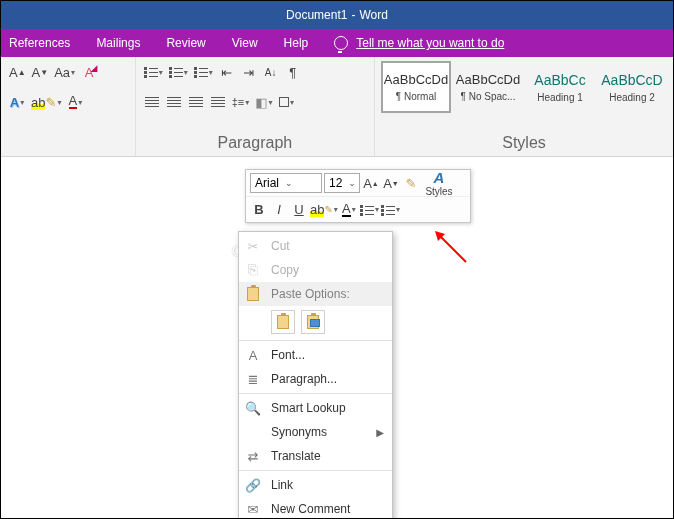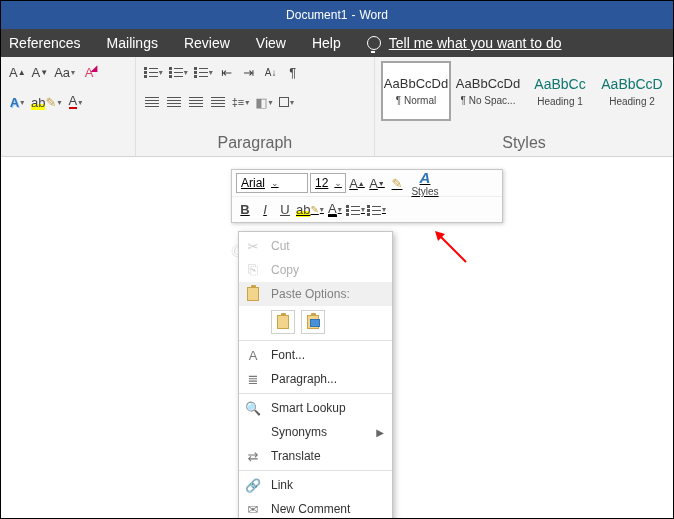--- a/index.html
+++ b/index.html
@@ -1,21 +1,21 @@
 <!DOCTYPE html>
 <html><head>
 <meta charset="utf-8">
 <style>
 * { box-sizing: border-box; margin: 0; padding: 0; font-family: "Segoe UI", Tahoma, sans-serif; }
 body { background: #fff; width: 674px; height: 519px; overflow: hidden; position: relative; border: 1px solid #000; }
 
 .titlebar { background: #2b579a; color: #fff; height: 28px; display: flex; align-items: center; justify-content: center; font-size: 12px; }
 .titlebar .sep { margin: 0 4px; }
 
-.menubar { background: #404040; color: #fff; height: 28px; display: flex; align-items: center; gap: 26px; padding-left: 8px; font-size: 14px; }
+.menubar { background: #a21caf; color: #fff; height: 28px; display: flex; align-items: center; gap: 26px; padding-left: 8px; font-size: 12px; }
 .menubar > div { cursor: pointer; }
 .tell-me-wrap { display: flex; align-items: center; gap: 8px; text-decoration: underline; }
 .bulb { width: 14px; height: 14px; border: 1.5px solid #fff; border-radius: 50%; position: relative; }
 .bulb::after { content: ""; position: absolute; width: 4px; height: 2px; background: #fff; bottom: -4px; left: 3px; }
 
 .ribbon { background: #f3f3f3; border-bottom: 1px solid #d4d4d4; height: 100px; display: flex; }
 .ribbon-group { padding: 4px 6px 2px 6px; border-right: 1px solid #e0e0e0; display: flex; flex-direction: column; }
 .ribbon-group:last-child { border-right: none; }
 .group-body { flex: 1; display: flex; align-items: flex-start; gap: 4px; }
 .group-label { text-align: center; font-size: 16px; color: #666; padding: 2px 0; }
@@ -24,30 +24,30 @@
 .dd { font-size: 8px; color: #666; margin-left: 1px; }
 
 .col { display: flex; flex-direction: column; gap: 2px; }
 .row { display: flex; gap: 2px; align-items: center; }
 
 .font-group { width: 135px; }
 .para-group { width: 240px; }
 .styles-group { flex: 1; }
 
 .style-gallery { display: flex; gap: 2px; }
-.style-item { width: 70px; height: 60px; border: 1px solid transparent; display: flex; flex-direction: column; align-items: center; justify-content: center; font-size: 11px; cursor: pointer; }
+.style-item { width: 70px; height: 52px; border: 1px solid transparent; display: flex; flex-direction: column; align-items: center; justify-content: center; font-size: 11px; cursor: pointer; }
 .style-item.sel { border: 2px solid #a5a5a5; background: #fff; }
 .style-preview { font-size: 13px; color: #333; margin-bottom: 4px; }
 .style-preview.hd { color: #0f766e; font-size: 14px; }
 .style-name { color: #444; font-size: 10px; white-space: nowrap; overflow: hidden; max-width: 66px; }
 
 .doc-area { background: #fff; height: calc(100% - 156px); position: relative; }
 
 
-.mini-toolbar { position: absolute; left: 230px; top: 168px; background: #fdfdfd; border: 1px solid #c6c6c6; box-shadow: 1px 1px 4px rgba(0,0,0,0.2); width: 272px; text-decoration: underline; }
+.mini-toolbar { position: absolute; left: 244px; top: 168px; background: #fdfdfd; border: 1px solid #c6c6c6; box-shadow: 1px 1px 4px rgba(0,0,0,0.2); width: 226px; }
 .mini-row { display: flex; align-items: center; height: 26px; padding: 0 4px; gap: 2px; }
 .mini-row + .mini-row { border-top: 1px solid #eee; }
 .font-sel { border: 1px solid #ababab; height: 20px; font-size: 12px; padding: 0 4px; display: flex; align-items: center; background: #fff; }
 .font-sel .dd2 { margin-left: 6px; font-size: 9px; color: #555; }
 .mini-btn { min-width: 18px; height: 20px; display: inline-flex; align-items: center; justify-content: center; font-size: 13px; cursor: pointer; color: #444; }
 .styles-mini { display: flex; flex-direction: column; align-items: center; font-size: 10px; color: #444; width: 34px; }
 .styles-mini .As { font-size: 15px;  color: #2e74b5; font-style: italic; font-weight: bold; }
 
 
 .ctx { position: absolute; left: 237px; top: 230px; width: 155px; background: #fff; border: 1px solid #c6c6c6; box-shadow: 2px 2px 6px rgba(0,0,0,0.25); padding: 2px 0; font-size: 12px; }

